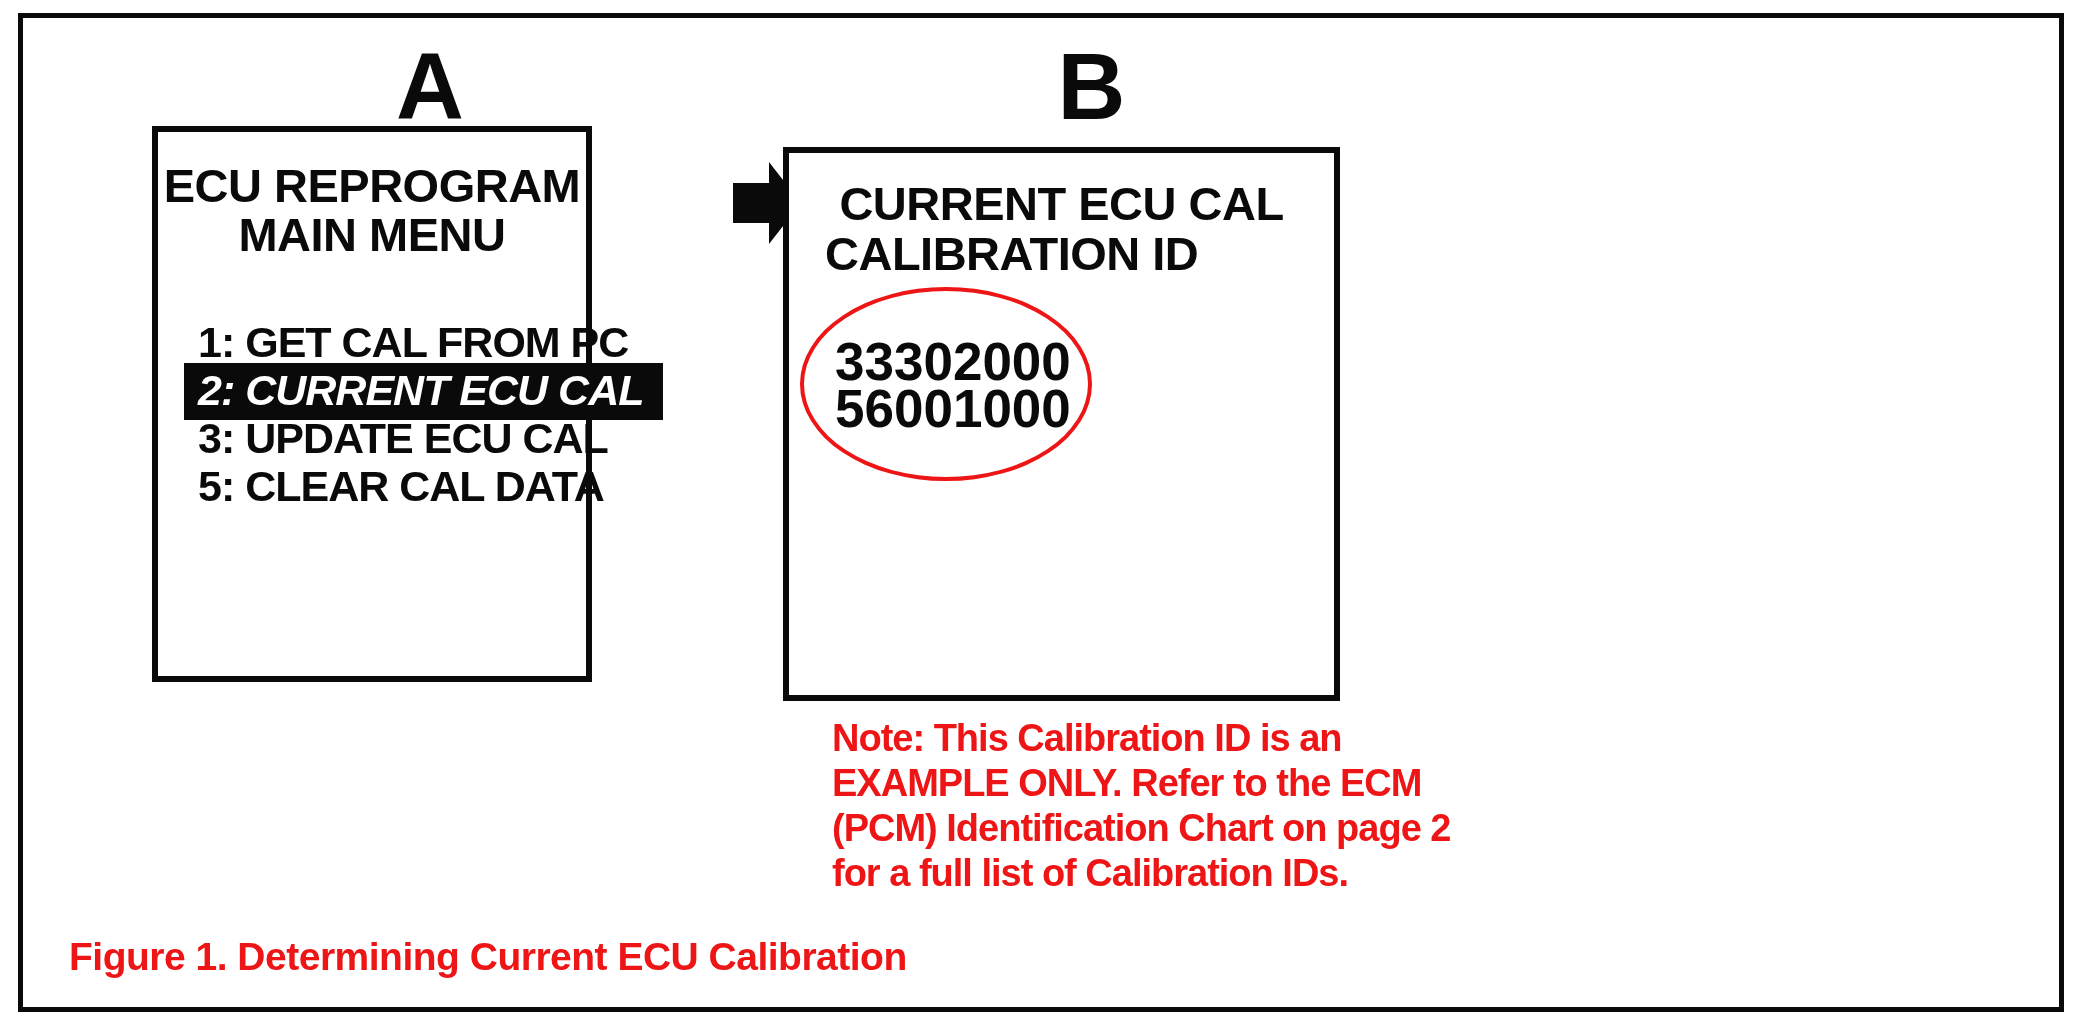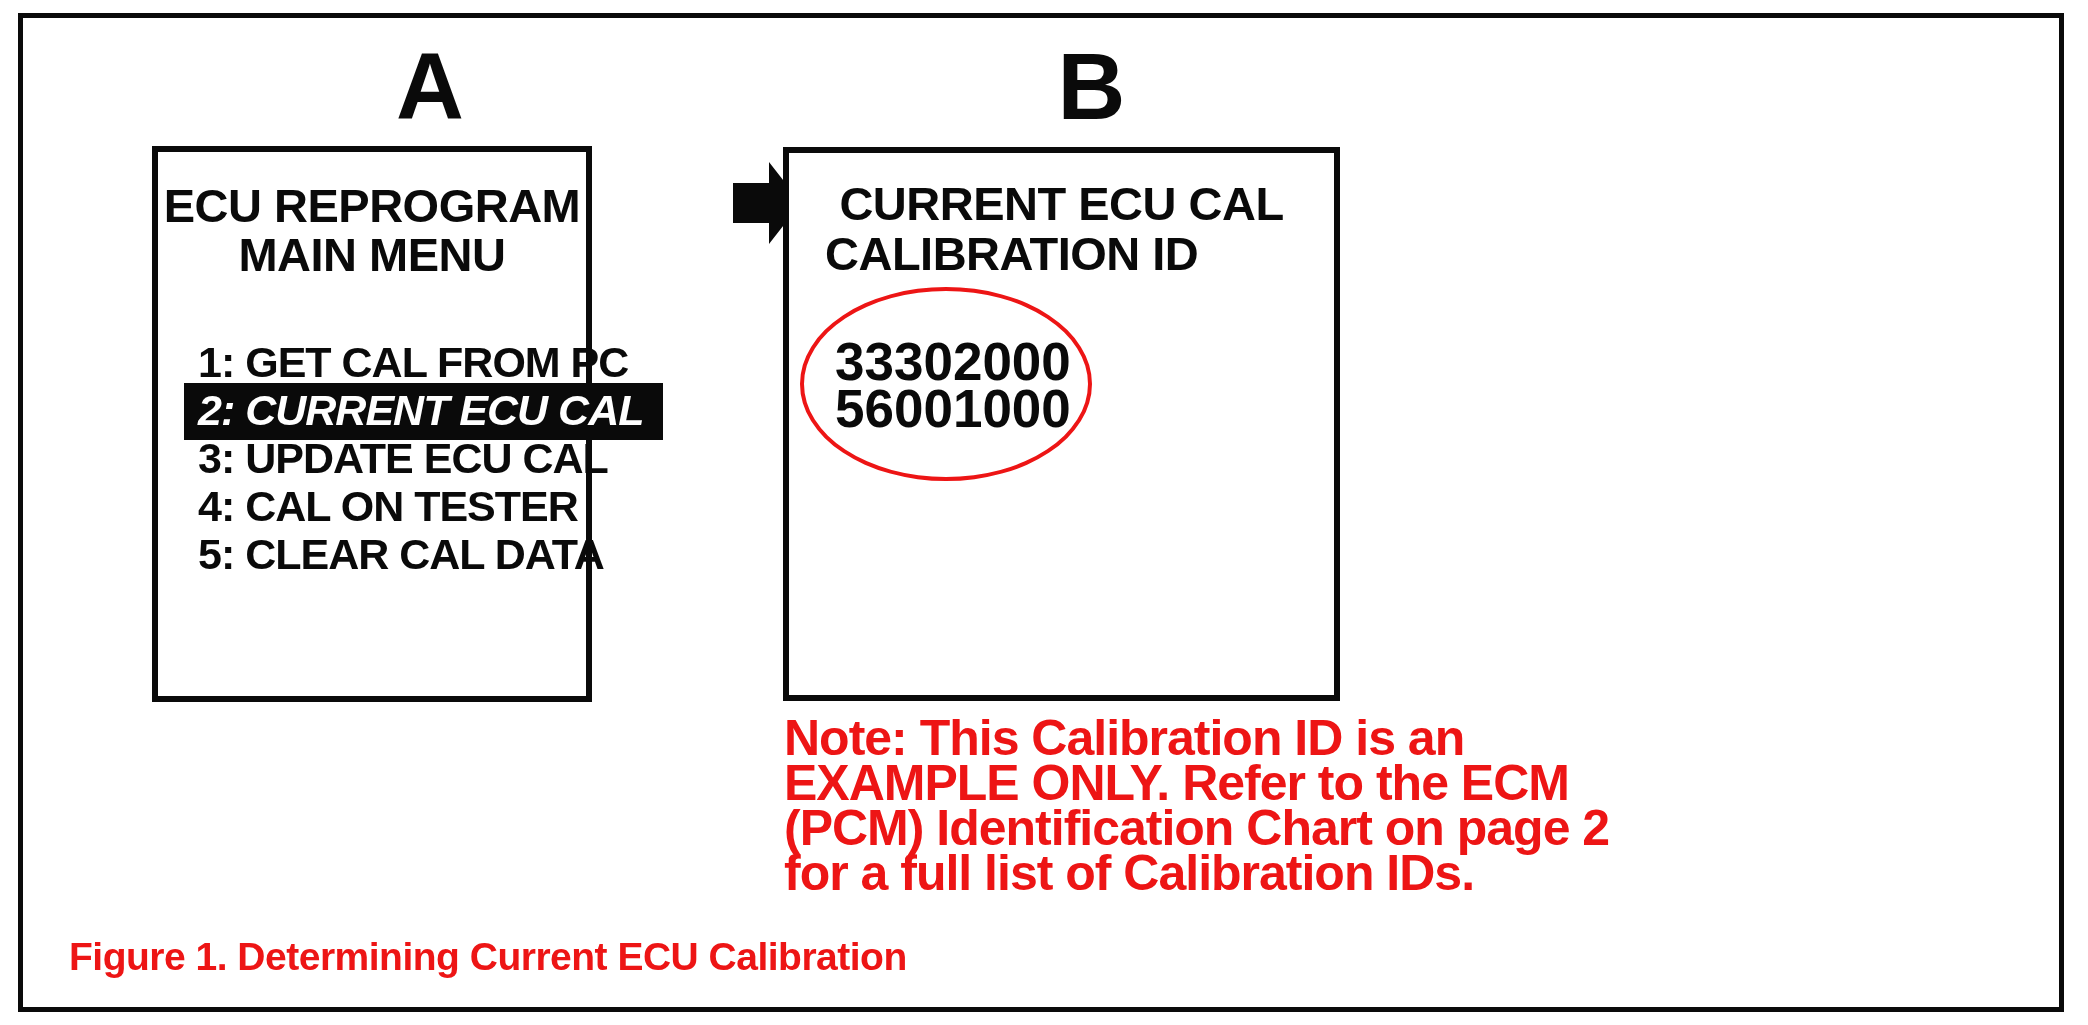--- a/index.html
+++ b/index.html
@@ -36,21 +36,21 @@
   }
   .label-a { left: 152px; width: 556px; }
   .label-b { left: 813px; width: 557px; }
 
   .screen {
     position: absolute;
     border: 6px solid #0a0a0a;
     box-sizing: border-box;
     background: #ffffff;
   }
-  .screen-a { left: 152px; top: 146px; width: 440px; height: 556px; }
+  .screen-a { left: 152px; top: 126px; width: 440px; height: 556px; }
   .screen-b { left: 783px; top: 147px; width: 557px; height: 554px; }
 
   .screen-a-title {
     margin-top: 29px;
     text-align: center;
     font-size: 47px;
     line-height: 49px;
     letter-spacing: -0.5px;
   }
   .menu {
@@ -105,23 +105,23 @@
   }
 
   .arrow-svg {
     position: absolute;
     left: 733px;
     top: 162px;
   }
 
   .note {
     position: absolute;
-    left: 784px;
+    left: 832px;
     top: 716px;
-    font-size: 50px;
+    font-size: 38px;
     line-height: 45px;
     letter-spacing: -1px;
     color: var(--red, #ed1515);
     white-space: nowrap;
   }
   .caption {
     position: absolute;
     left: 69px;
     top: 934px;
     font-size: 39px;
@@ -145,21 +145,20 @@
     <div class="screen-a-title">
       <div>ECU REPROGRAM</div>
       <div>MAIN MENU</div>
     </div>
     <div class="menu">
       <div class="menu-item">1: GET CAL FROM PC</div>
       <div class="menu-item">
         <span class="hl">2: CURRENT ECU CAL</span>
       </div>
       <div class="menu-item">3: UPDATE ECU CAL</div>
-      <div class="menu-item">4: CAL ON TESTER</div>
       <div class="menu-item">5: CLEAR CAL DATA</div>
     </div>
   </div>
 
   <svg class="arrow-svg" width="68" height="82" viewBox="0 0 68 82">
     <polygon points="0,21 36,21 36,0 68,41 36,82 36,61 0,61" fill="#0a0a0a"></polygon>
   </svg>
 
   <div class="screen screen-b">
     <div class="screen-b-title">CURRENT ECU CAL</div>

